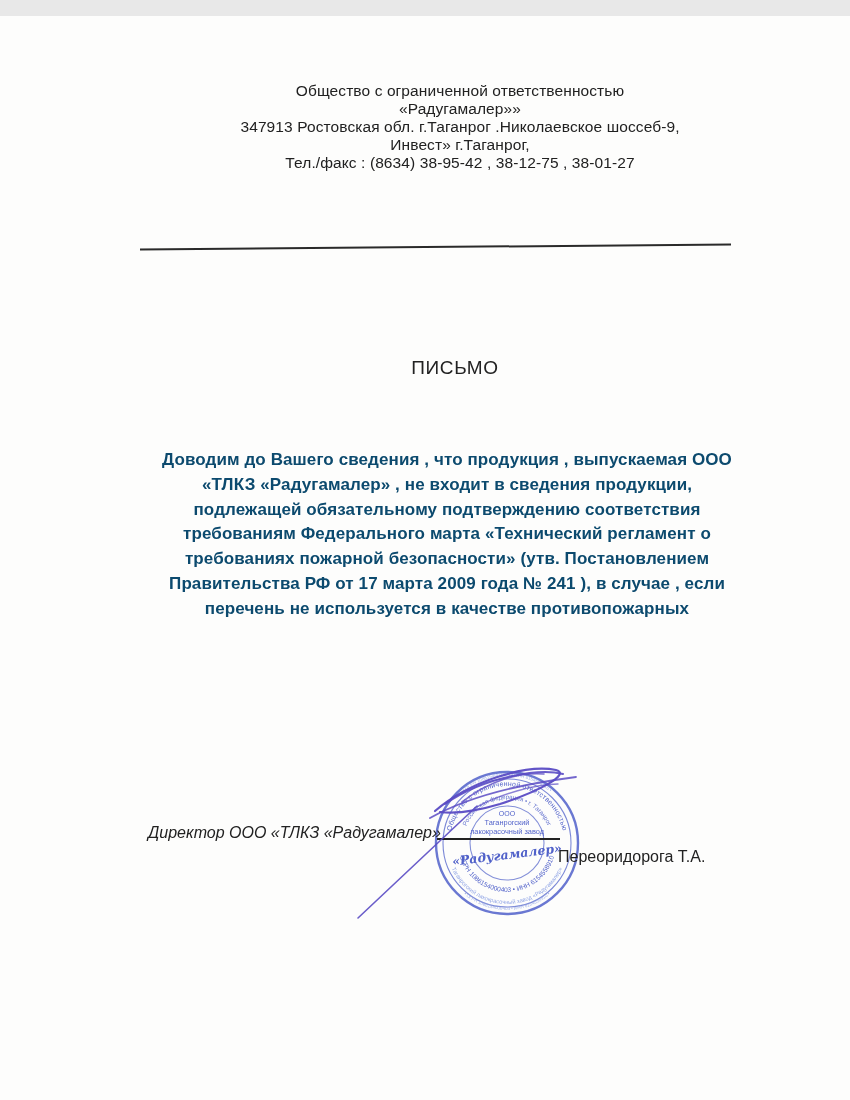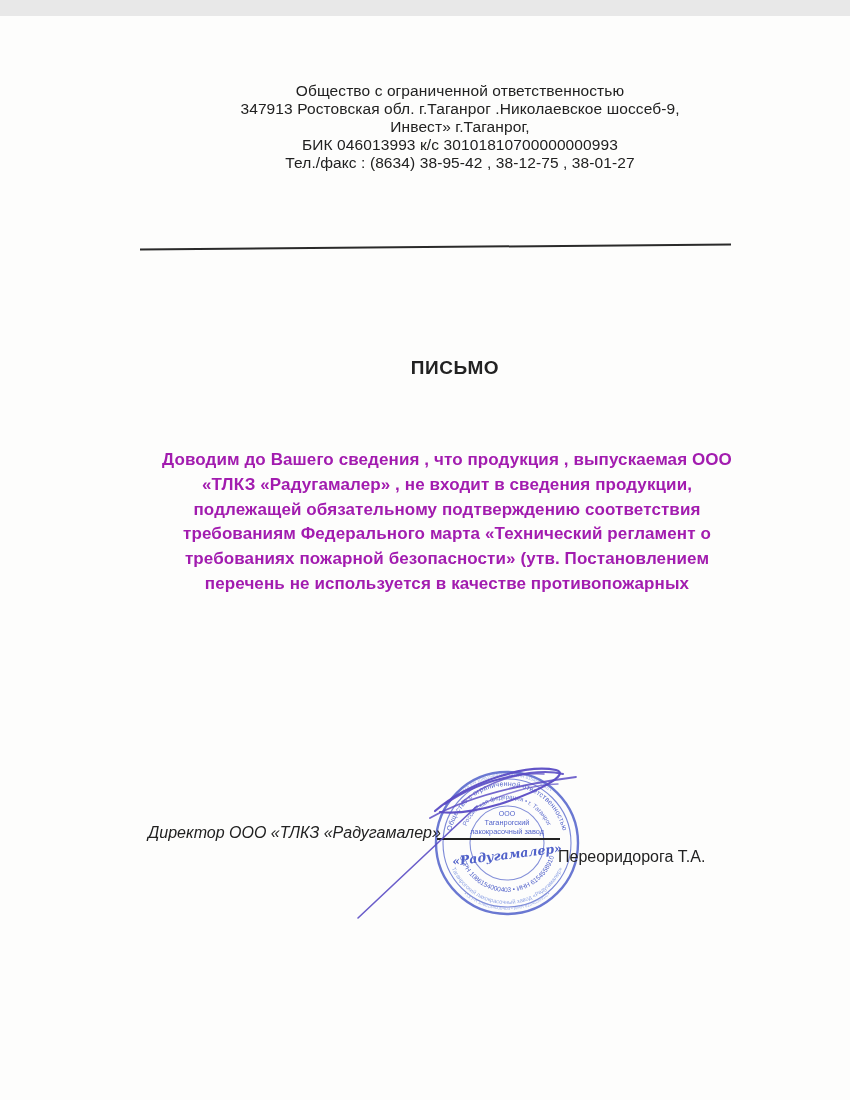--- a/index.html
+++ b/index.html
@@ -19,28 +19,28 @@
     color:#212121;
     letter-spacing:.1px;
   }
   .letterhead div{white-space:nowrap;}
   .separator{
     position:absolute;top:224px;left:0;width:850px;height:14px;
   }
   .letter-title{
     position:absolute;top:341px;left:60px;width:790px;
     text-align:center;
-    font-size:19px;font-weight:bold;letter-spacing:.6px;
+    font-size:19px;font-weight:normal;letter-spacing:.6px;
     color:#222;
   }
   .letter-body{
     position:absolute;top:432px;left:115px;width:664px;
     text-align:center;
     font-size:17px;font-weight:bold;line-height:24.8px;
-    color:#a21caf;
+    color:#0c4a6e;
     letter-spacing:.1px;
   }
   .director-label{
     position:absolute;top:808px;left:148px;
     font-size:16px;color:#222;white-space:nowrap;font-style:italic;
   }
   .sig-line{
     position:absolute;top:822px;left:437px;width:123px;height:2px;
     background:#222;
   }
@@ -59,38 +59,39 @@
   .stamp-center{font-family:"Liberation Sans",sans-serif;}
   .stamp-script{font-family:"DejaVu Serif",serif;font-style:italic;font-weight:bold;}
 </style>
 </head>
 <body>
 
 <div class="page">
 
   <div class="letterhead">
     <div>Общество с ограниченной ответственностью</div>
+    <div>«Радугамалер»»</div>
     <div>347913 Ростовская обл. г.Таганрог .Николаевское шоссеб-9,</div>
     <div>Инвест» г.Таганрог,</div>
-    <div>БИК 046013993 к/с 30101810700000000993</div>
     <div>Тел./факс : (8634) 38-95-42 , 38-12-75 , 38-01-27</div>
   </div>
 
   <svg class="separator" viewBox="0 0 850 14">
     <line x1="140" y1="9.5" x2="731" y2="4.5" stroke="#2a2a2a" stroke-width="2"></line>
   </svg>
 
   <div class="letter-title">ПИСЬМО</div>
 
   <div class="letter-body">
     <div>Доводим до Вашего сведения , что продукция , выпускаемая ООО</div>
     <div>«ТЛКЗ «Радугамалер» , не входит в сведения продукции,</div>
     <div>подлежащей обязательному подтверждению соответствия</div>
     <div>требованиям Федерального марта «Технический регламент о</div>
     <div>требованиях пожарной безопасности» (утв. Постановлением</div>
+    <div>Правительства РФ от 17 марта 2009 года № 241 ), в случае , если</div>
     <div>перечень не используется в качестве противопожарных</div>
   </div>
 
   <svg class="stamp-svg" viewBox="0 0 160 160">
     <defs>
       <path id="arcTop" d="M 23,80 A 57,57 0 1 1 137,80"></path>
       <path id="arcTopIn" d="M 36,80 A 44,44 0 1 1 124,80"></path>
       <path id="arcBotOut" d="M 19,80 A 61,61 0 1 0 141,80"></path>
       <path id="arcBotIn" d="M 31,80 A 49,49 0 1 0 129,80"></path>
       <path id="arcFaintTop" d="M 13,80 A 67,67 0 1 1 147,80"></path>

